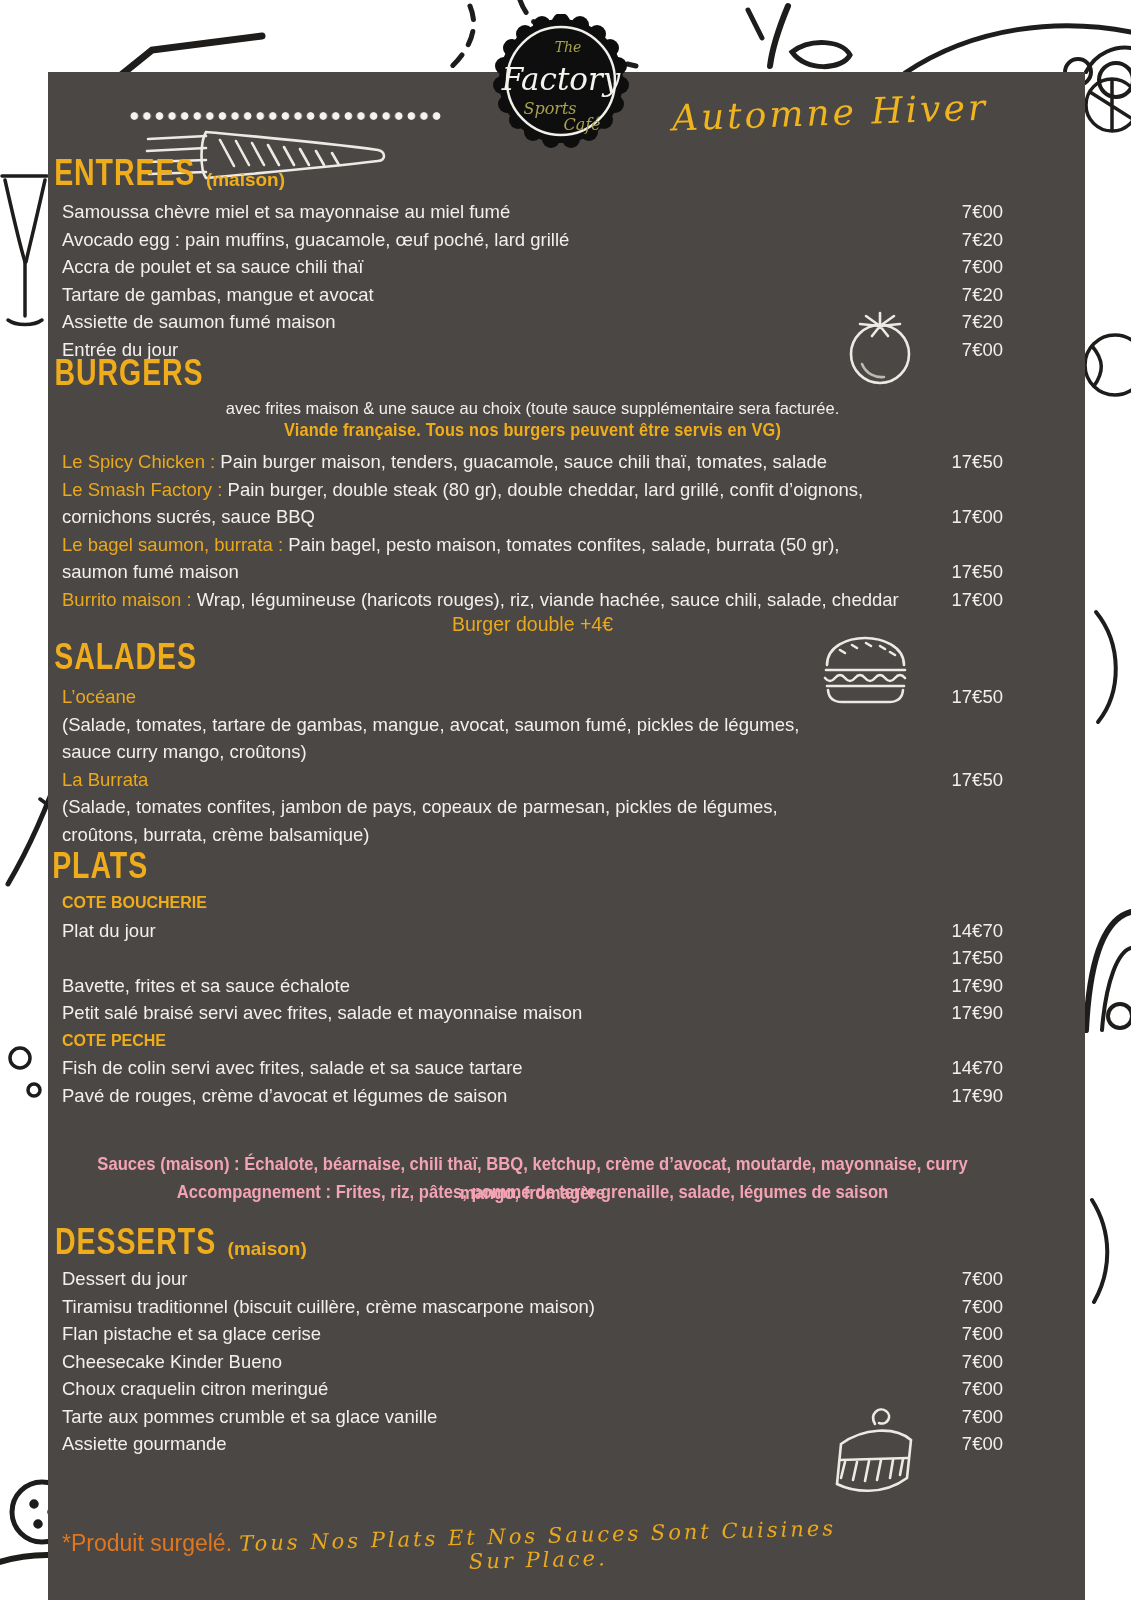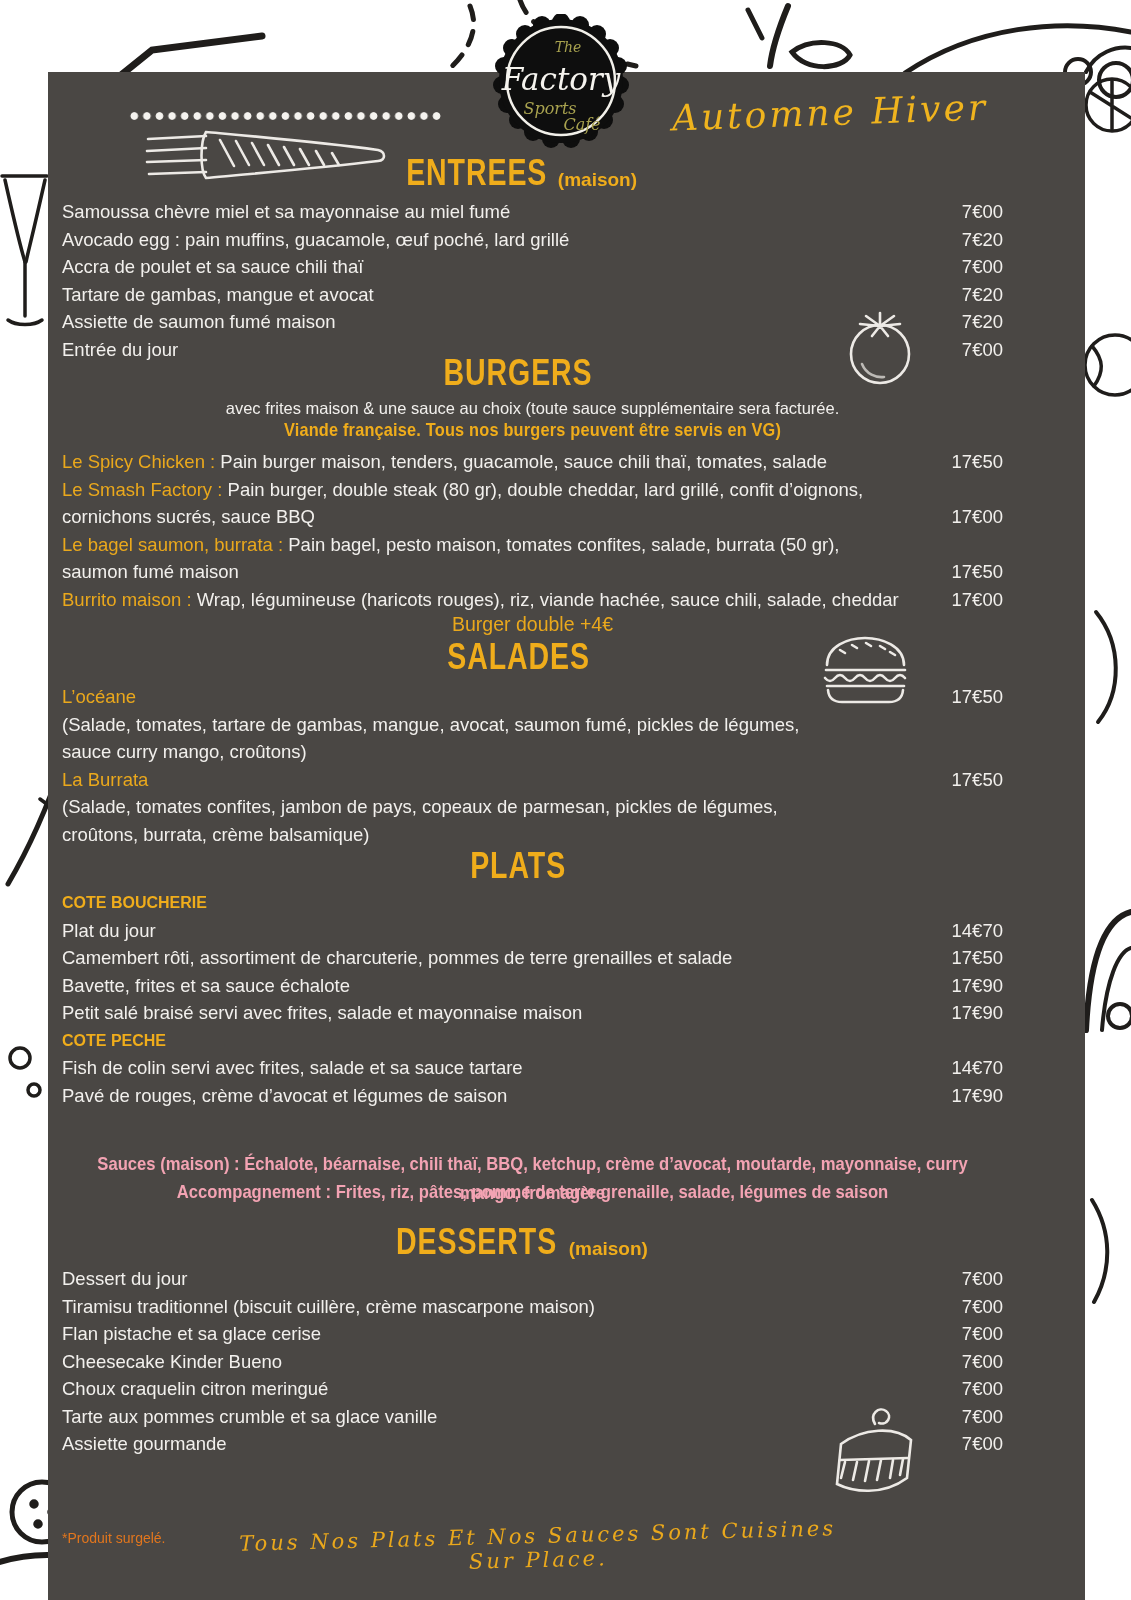--- a/index.html
+++ b/index.html
@@ -20,42 +20,42 @@
     background-size:12.6px 12px;background-position:0 0;background-repeat:repeat-x;
   }
   .fork{position:absolute;left:92px;top:54px;}
   .logo{position:absolute;left:492px;top:14px;width:138px;height:140px;}
   .season{
     position:absolute;left:660px;top:92px;width:340px;text-align:center;
     font-family:"DejaVu Serif",serif;font-style:italic;
     font-size:36px;color:#f0b41e;letter-spacing:3px;transform:rotate(-2deg);
   }
   
-  .sec{position:absolute;left:0;width:941px;text-align:center;}
+  .sec{position:absolute;left:0;width:941px;}
   .sec .big{
     display:inline-block;color:#f0ad1b;font-weight:800;font-size:31px;
     letter-spacing:1px;transform:scale(0.92,1.18);transform-origin:center bottom;
   }
   .sec .small{color:#f0ad1b;font-weight:800;font-size:19px;letter-spacing:0;}
   
   .list{position:absolute;left:14px;width:941px;}
   .row{display:flex;align-items:baseline;height:27.5px;line-height:27.5px;
        font-size:18.5px;color:#f2f0ed;white-space:pre;}
   .row .price{margin-left:auto;padding-left:10px;}
   .row .iname{color:#eaa81c;}
   .row.sub{color:#f0ad1b;font-weight:700;font-size:16px;}
   .centerline{position:absolute;left:14px;width:941px;text-align:center;}
   .subtitle{font-size:16.5px;color:#f2f0ed;}
   .note-yellow{font-size:17px;font-weight:700;color:#f0ad1b;letter-spacing:0.2px;
     transform:scale(0.96,1.08);transform-origin:center;}
   .extra-yellow{font-size:19.5px;color:#eaa81c;}
   .pink{font-size:17.5px;font-weight:700;color:#f3a3b3;line-height:26px;
     transform:scale(0.95,1.1);transform-origin:center;}
   
-  .footnote{position:absolute;left:14px;top:1458px;font-size:14px;color:#e2761d;}
+  .footnote{position:absolute;left:14px;top:1458px;font-size:23px;color:#e2761d;}
   .tagline{
     position:absolute;left:170px;top:1452px;width:640px;text-align:center;
     font-family:"DejaVu Serif",serif;font-style:italic;font-size:21px;
     color:#eaa81c;letter-spacing:3px;transform:rotate(-1.5deg);
   }
   .illus{position:absolute;}
   svg{display:block;}
 </style>
 </head>
 <body>
@@ -199,21 +199,21 @@
     <div class="row"><span>(Salade, tomates confites, jambon de pays, copeaux de parmesan, pickles de légumes,</span></div>
     <div class="row"><span>croûtons, burrata, crème balsamique)</span></div>
   </div>
 
   <div class="sec" style="top:779px;">
     <span class="big">PLATS</span>
   </div>
   <div class="list" style="top:817px;">
     <div class="row sub"><span>COTE BOUCHERIE</span></div>
     <div class="row"><span>Plat du jour</span><span class="price">14€70</span></div>
-    <div class="row"><span>Camembert rôti, assortiment de charcuterie, pommes de terre grenailles et salade</span><span class="price">17€50</span></div>
+    <div class="row"><span class="price">17€50</span></div>
     <div class="row"><span>Bavette, frites et sa sauce échalote</span><span class="price">17€90</span></div>
     <div class="row"><span>Petit salé braisé servi avec frites, salade et mayonnaise maison</span><span class="price">17€90</span></div>
     <div class="row sub"><span>COTE PECHE</span></div>
     <div class="row"><span>Fish de colin servi avec frites, salade et sa sauce tartare</span><span class="price">14€70</span></div>
     <div class="row"><span>Pavé de rouges, crème d’avocat et légumes de saison</span><span class="price">17€90</span></div>
   </div>
 
   <div class="centerline pink" style="top:1080px;">Sauces (maison) : Échalote, béarnaise, chili thaï, BBQ, ketchup, crème d’avocat, moutarde, mayonnaise, curry mango, fromagère</div>
   <div class="centerline pink" style="top:1106px;">Accompagnement :  Frites, riz, pâtes, pomme de terre grenaille, salade, légumes de saison</div>
 

